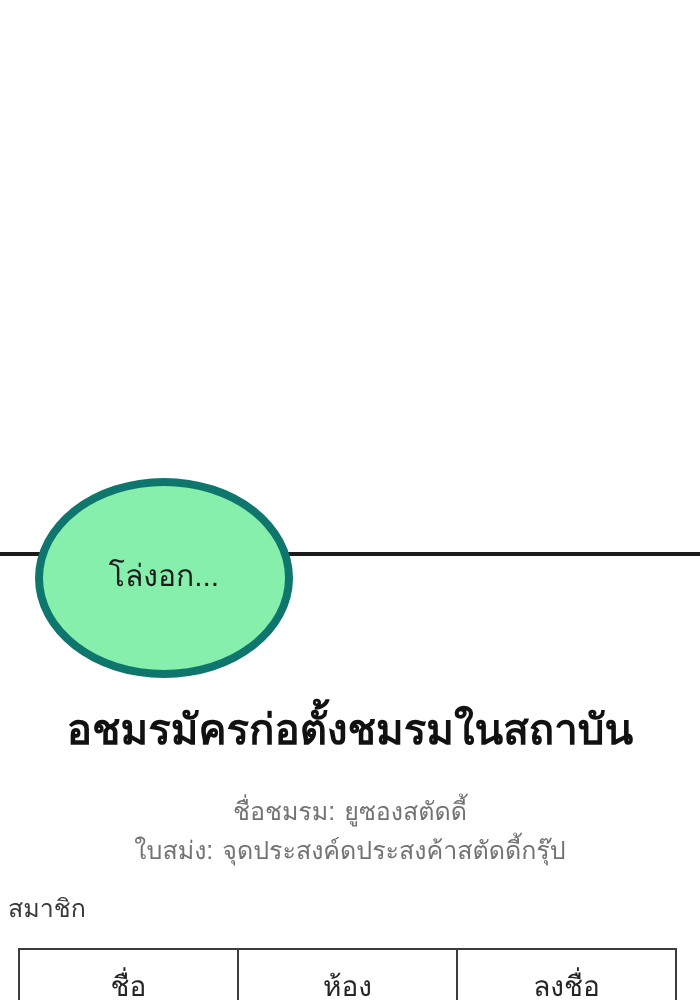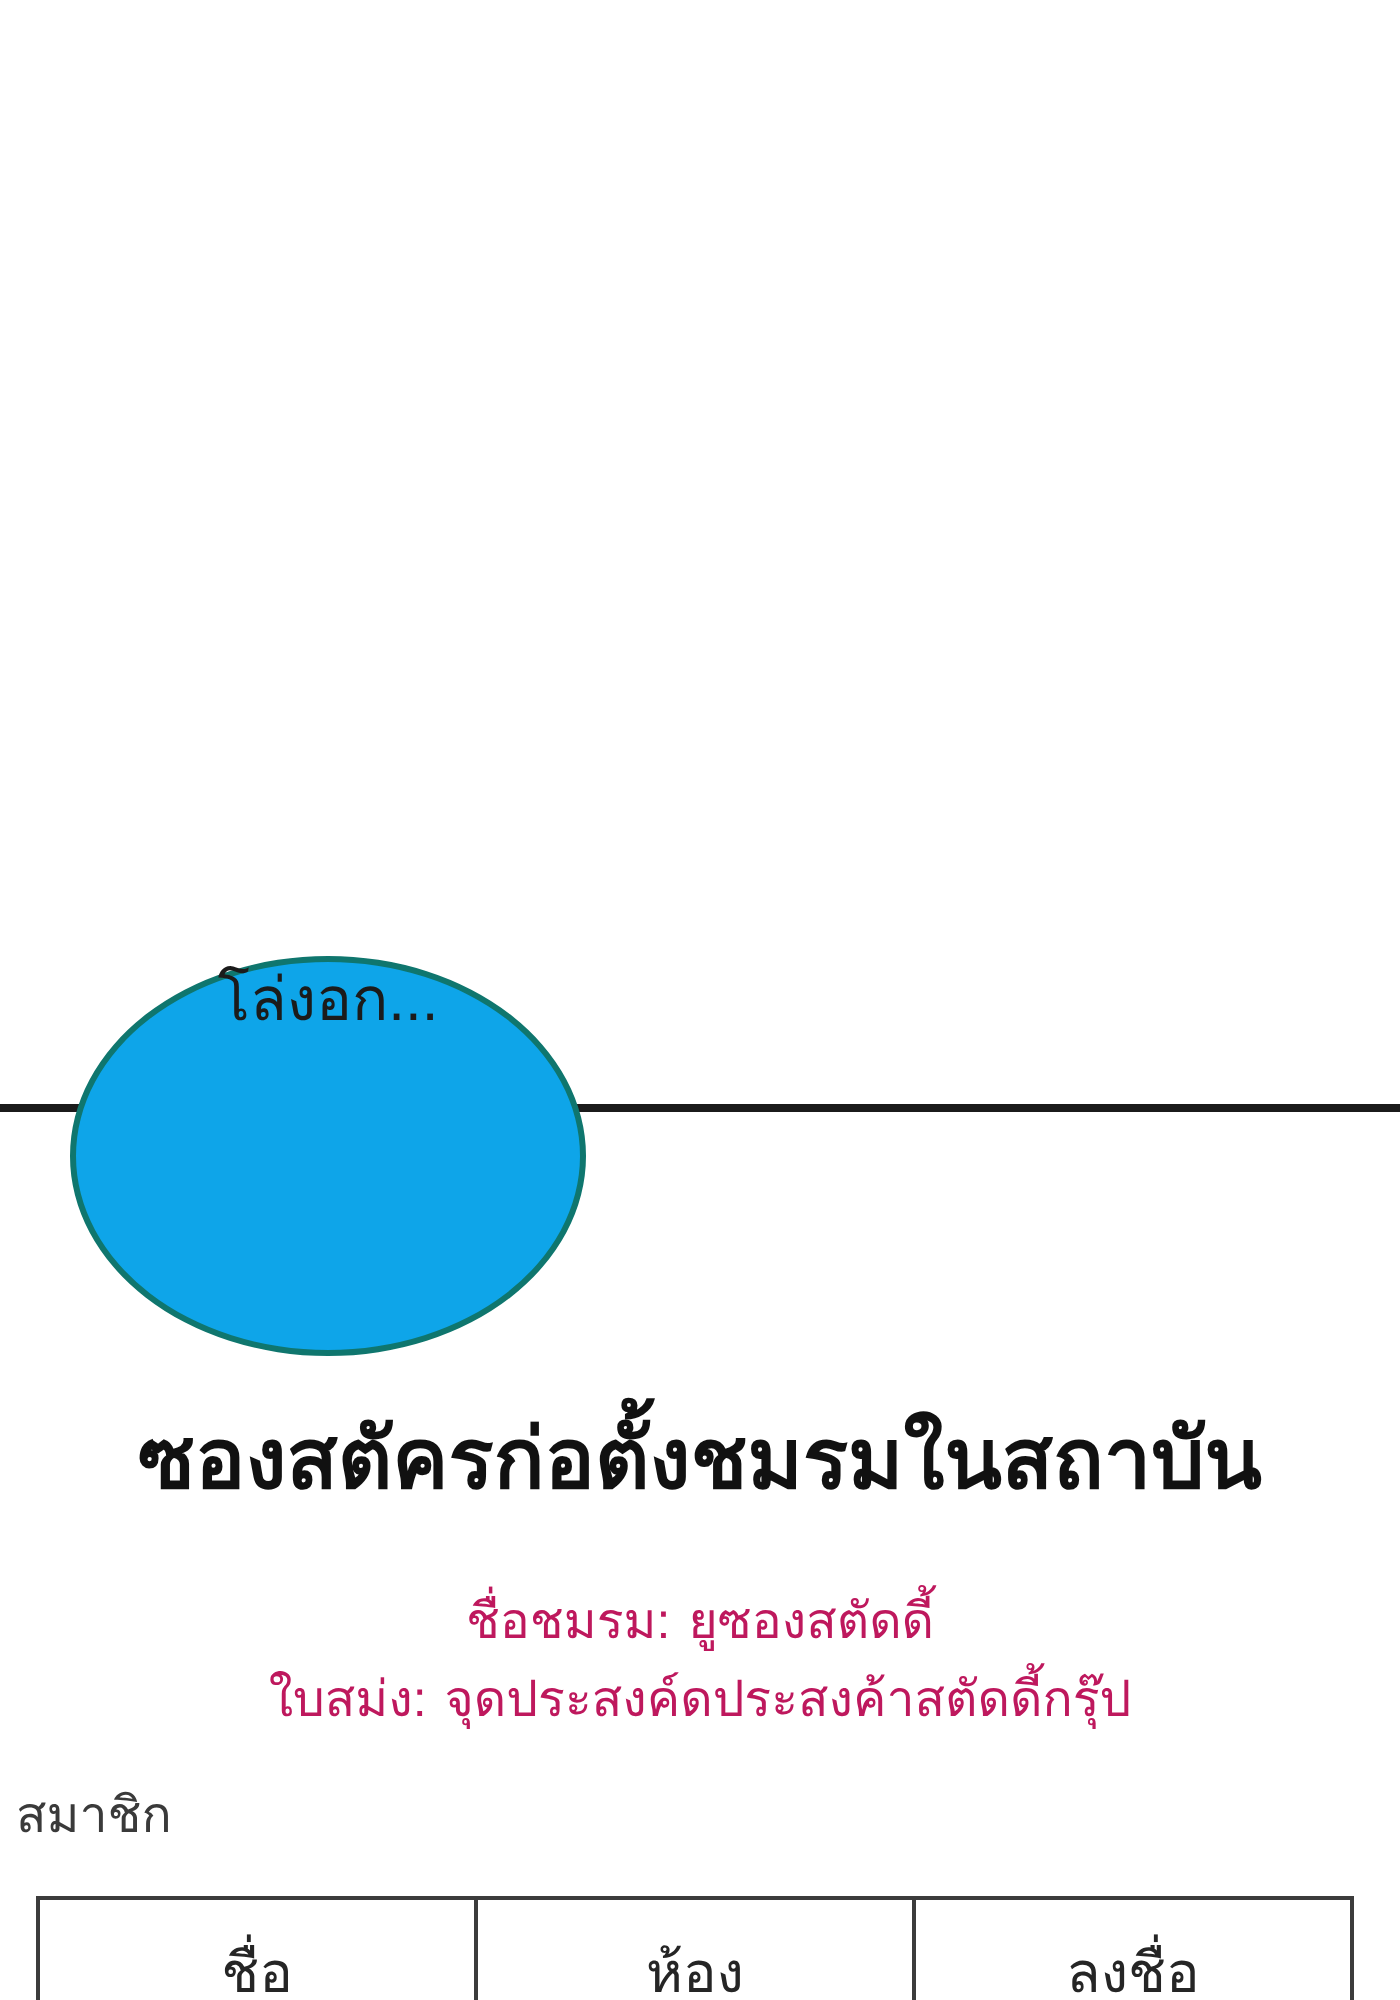--- a/index.html
+++ b/index.html
@@ -28,24 +28,25 @@
   }
 
   
   .speech-bubble {
     position: absolute;
     left: 35px;
     top: 478px;
     width: 258px;
     height: 200px;
     box-sizing: border-box;
-    background: #0ea5e9;
-    border: 3px solid #0f766e;
+    background: #86efac;
+    border: 8px solid #0f766e;
     border-radius: 50%;
     display: flex;
+    align-items: center;
     justify-content: center;
     z-index: 2;
   }
   .speech-bubble .bubble-text {
     font-size: 30px;
     line-height: 40px;
     color: #1b1b1b;
     text-align: center;
     padding-bottom: 4px;
   }
@@ -64,21 +65,21 @@
     z-index: 3;
   }
 
   .form-field {
     position: absolute;
     left: 0;
     width: 700px;
     text-align: center;
     font-size: 25px;
     line-height: 36px;
-    color: #be185d;
+    color: #737373;
     z-index: 3;
   }
   .form-field.line-1 { top: 793px; }
   .form-field.line-2 { top: 832px; }
   .form-field .field-label { margin-right: 9px; }
 
   .members-label {
     position: absolute;
     top: 891px;
     left: 8px;
@@ -112,21 +113,21 @@
 </style>
 </head>
 <body>
 
 <div class="divider-line"></div>
 
 <div class="speech-bubble">
   <div class="bubble-text">โล่งอก...</div>
 </div>
 
-<div class="form-title">ซองสตัครก่อตั้งชมรมในสถาบัน</div>
+<div class="form-title">อชมรมัครก่อตั้งชมรมในสถาบัน</div>
 
 <div class="form-field line-1">
   <span class="field-label">ชื่อชมรม:</span><span class="field-value">ยูซองสตัดดี้</span>
 </div>
 
 <div class="form-field line-2">
   <span class="field-label">ใบสม่ง:</span><span class="field-value">จุดประสงค์ดประสงค้าสตัดดี้กรุ๊ป</span>
 </div>
 
 <div class="members-label">สมาชิก</div>

